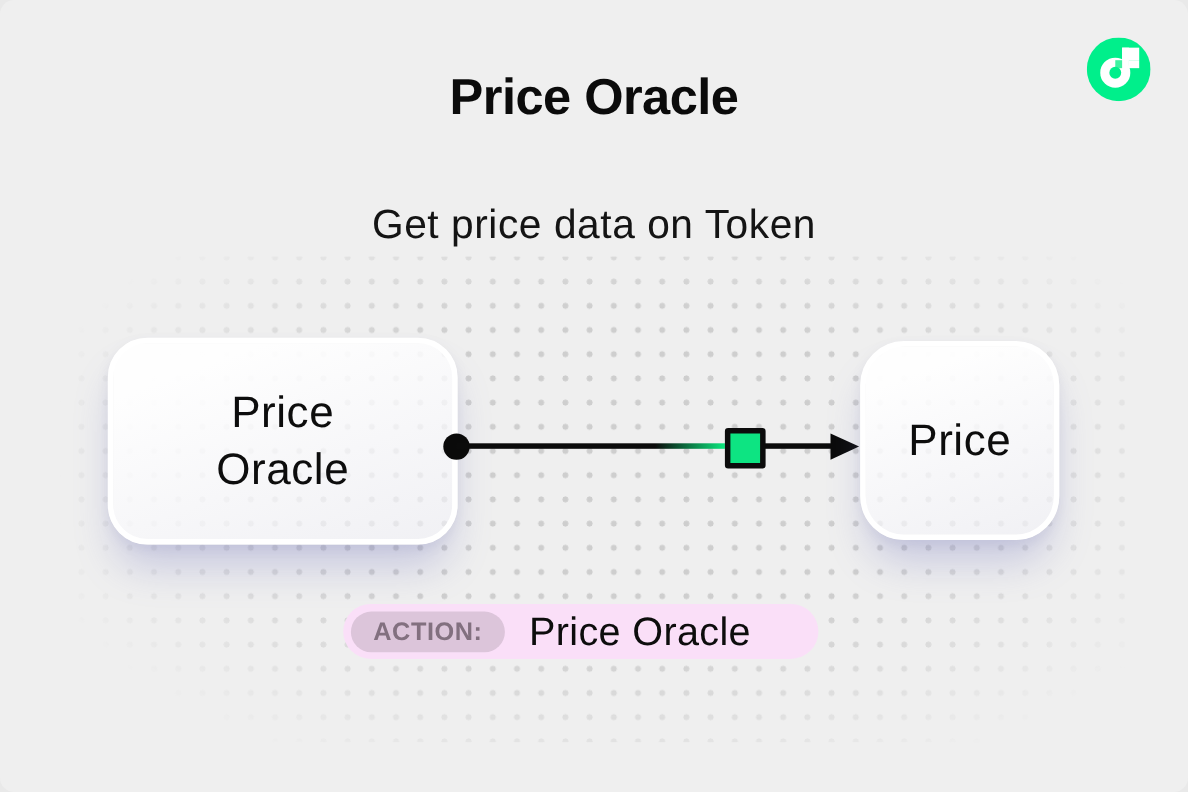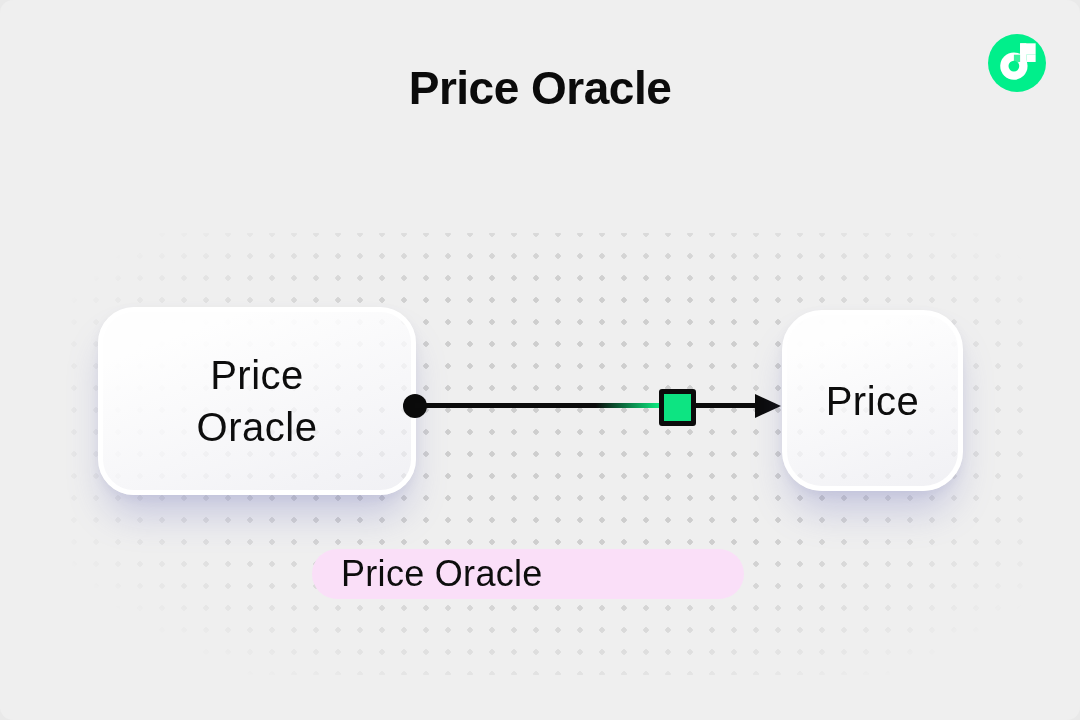--- a/index.html
+++ b/index.html
@@ -111,33 +111,37 @@
       <circle cx="28" cy="28" r="28" fill="#00EF8B"></circle>
       <circle cx="25" cy="31" r="13.2" fill="#FFFFFF"></circle>
       <rect x="31" y="9" width="15" height="11" fill="#FFFFFF"></rect>
       <rect x="37" y="20" width="9" height="7" fill="#FFFFFF"></rect>
       <rect x="31" y="9" width="6" height="22" fill="#FFFFFF"></rect>
       <rect x="25" y="20" width="6" height="7" fill="#3DF2A0"></rect>
       <circle cx="25" cy="31" r="5.2" fill="#00EF8B"></circle>
     </svg>
   </div>
 
+  <div class="page-subtitle">Get price data on Token</div>
 
   <div class="node node-source">
     <span class="node-label">Price
 Oracle</span>
   </div>
 
   <div class="edge-start-dot"></div>
   <div class="edge-line-a"></div>
   <div class="edge-line-b"></div>
   <div class="edge-marker"></div>
   <div class="edge-arrowhead"></div>
 
   <div class="node node-target">
     <span class="node-label">Price</span>
   </div>
 
   <div class="action-badge">
+    <div class="action-badge-pill">
+      <span class="action-badge-label">ACTION:</span>
+    </div>
     <span class="action-badge-value">Price Oracle</span>
   </div>
 
 </div>
 
 </body></html>

